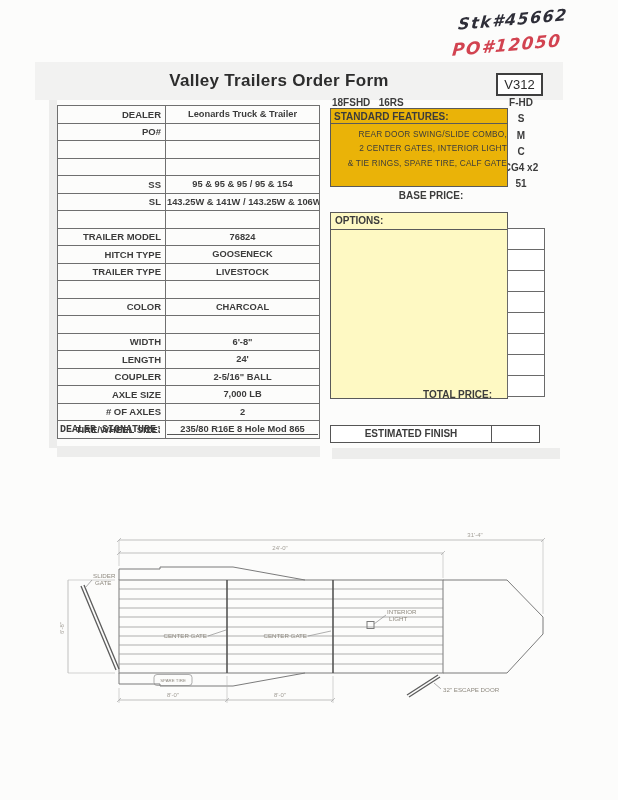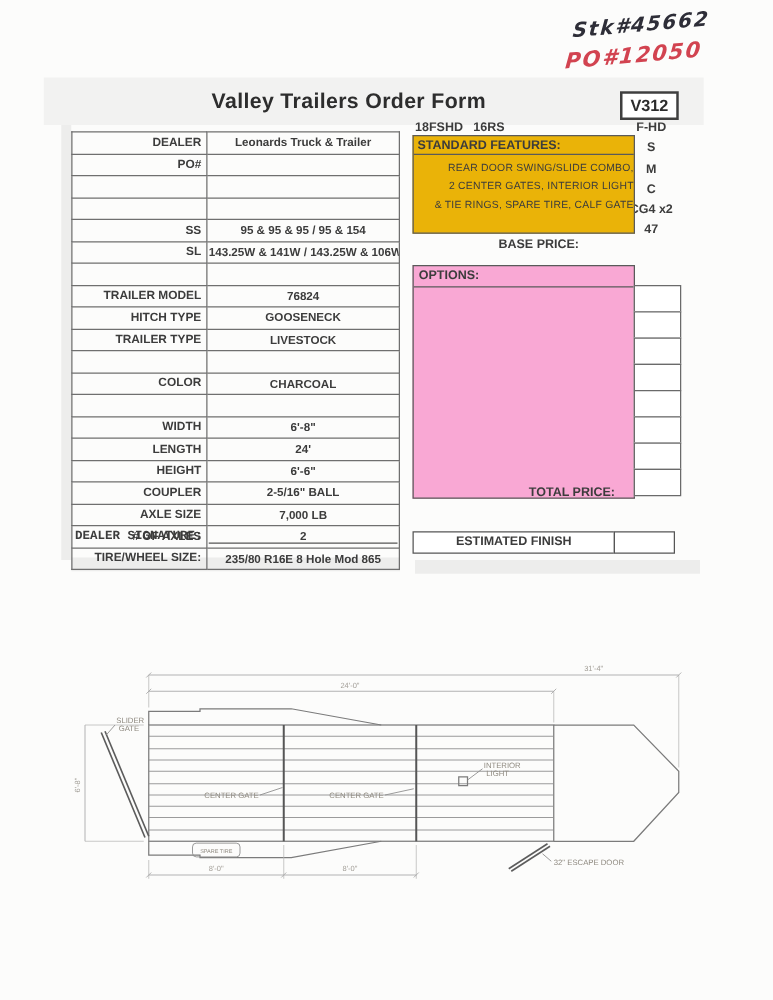--- a/index.html
+++ b/index.html
@@ -14,42 +14,42 @@
 
   
   .hw{position:absolute;font-family:"DejaVu Sans",sans-serif;font-style:italic;font-weight:bold;
       transform:rotate(-5deg) skewX(-10deg);letter-spacing:1.5px;white-space:nowrap;}
   .hw-stock{left:458px;top:10px;font-size:16px;color:#2e2e38;}
   .hw-po{left:452px;top:35px;font-size:17px;color:#d24350;}
 
   .title{position:absolute;left:57px;top:71px;width:444px;text-align:center;
          font-size:17px;font-weight:bold;color:#2d2d2d;letter-spacing:.3px;}
   .vcode{position:absolute;left:496px;top:73px;width:43px;height:19px;border:2px solid #3f3f3f;
-         text-align:center;font-weight:bold;font-size:13px;line-height:19px;color:#2c2c2c;background:#fff;}
+         text-align:center;font-weight:normal;font-size:13px;line-height:19px;color:#2c2c2c;background:#fff;}
   .model-codes{position:absolute;left:332px;top:97px;width:172px;
          font-weight:bold;font-size:10px;white-space:pre;}
   .codes-col{position:absolute;left:498px;top:97px;width:46px;}
   .code-line{height:16.3px;font-size:10px;font-weight:bold;text-align:center;}
 
   
   table.spec{position:absolute;left:57px;top:105px;width:263px;border-collapse:collapse;table-layout:fixed;}
   table.spec td{border:1px solid #6f6f6f;height:14.5px;overflow:hidden;white-space:nowrap;}
   table.spec td.lbl{width:101px;text-align:right;padding:0 4px 0 2px;font-weight:bold;font-size:9.5px;}
   table.spec td.val{text-align:center;font-weight:bold;font-size:9.3px;}
 
   .sig{position:absolute;left:60px;top:422px;width:258px;display:flex;align-items:flex-end;}
   .sig-label{font-weight:bold;font-size:10px;white-space:nowrap;font-family:Liberation Mono, monospace;}
   .sig-line{flex:1;border-bottom:1.5px solid #555;margin-left:5px;height:12px;}
 
   
   .features{position:absolute;left:330px;top:108px;width:176px;height:77px;border:1.5px solid #5a5a5a;background:#eab308;}
   .feat-header{font-size:10px;font-weight:bold;padding:2px 3px 1px 3px;border-bottom:1px solid #5a5a5a;}
   .feat-line{font-size:8.3px;font-weight:normal;text-align:right;margin-top:4.5px;letter-spacing:.2px;}
   .base-price{position:absolute;left:348px;top:190px;width:166px;text-align:center;font-weight:bold;font-size:10px;}
-  .options{position:absolute;left:330px;top:212px;width:176px;height:185px;border:1.5px solid #5a5a5a;background:#f9a8d4;}
+  .options{position:absolute;left:330px;top:212px;width:176px;height:185px;border:1.5px solid #5a5a5a;background:#fef9c3;}
   .opt-header{font-size:10px;font-weight:bold;padding:2px 4px;border-bottom:1px solid #5a5a5a;height:12px;}
   .price-col{position:absolute;left:507px;top:229px;width:38px;}
   .price-cell{height:20px;border:1px solid #6a6a6a;margin-top:-1px;background:#fff;}
   .total-price{position:absolute;left:330px;top:389px;width:162px;text-align:right;font-weight:bold;font-size:10px;}
   .est-box{position:absolute;left:330px;top:425px;width:160px;height:16px;border:1.5px solid #555;
            text-align:center;font-weight:bold;font-size:10px;line-height:16px;background:#fff;}
   .est-cell{position:absolute;left:491px;top:425px;width:47px;height:16px;border:1.5px solid #555;background:#fff;}
 
   
   .diagram{position:absolute;left:55px;top:518px;}
@@ -78,21 +78,21 @@
 
   <div class="title">Valley Trailers Order Form</div>
   <div class="vcode">V312</div>
   <div class="model-codes">18FSHD   16RS</div>
   <div class="codes-col">
       <div class="code-line">F-HD</div>
       <div class="code-line">S</div>
       <div class="code-line">M</div>
       <div class="code-line">C</div>
       <div class="code-line">CG4 x2</div>
-      <div class="code-line">47</div>
+      <div class="code-line">51</div>
     </div>
 
   <table class="spec">
     <tbody>
         <tr>
           <td class="lbl">DEALER</td>
           <td class="val">Leonards Truck &amp; Trailer</td>
         </tr>
         <tr>
           <td class="lbl">PO#</td>
@@ -142,24 +142,20 @@
           <td class="lbl"></td>
           <td class="val"></td>
         </tr>
         <tr>
           <td class="lbl">WIDTH</td>
           <td class="val">6'-8"</td>
         </tr>
         <tr>
           <td class="lbl">LENGTH</td>
           <td class="val">24'</td>
-        </tr>
-        <tr>
-          <td class="lbl">HEIGHT</td>
-          <td class="val">6'-6"</td>
         </tr>
         <tr>
           <td class="lbl">COUPLER</td>
           <td class="val">2-5/16" BALL</td>
         </tr>
         <tr>
           <td class="lbl">AXLE SIZE</td>
           <td class="val">7,000 LB</td>
         </tr>
         <tr>

